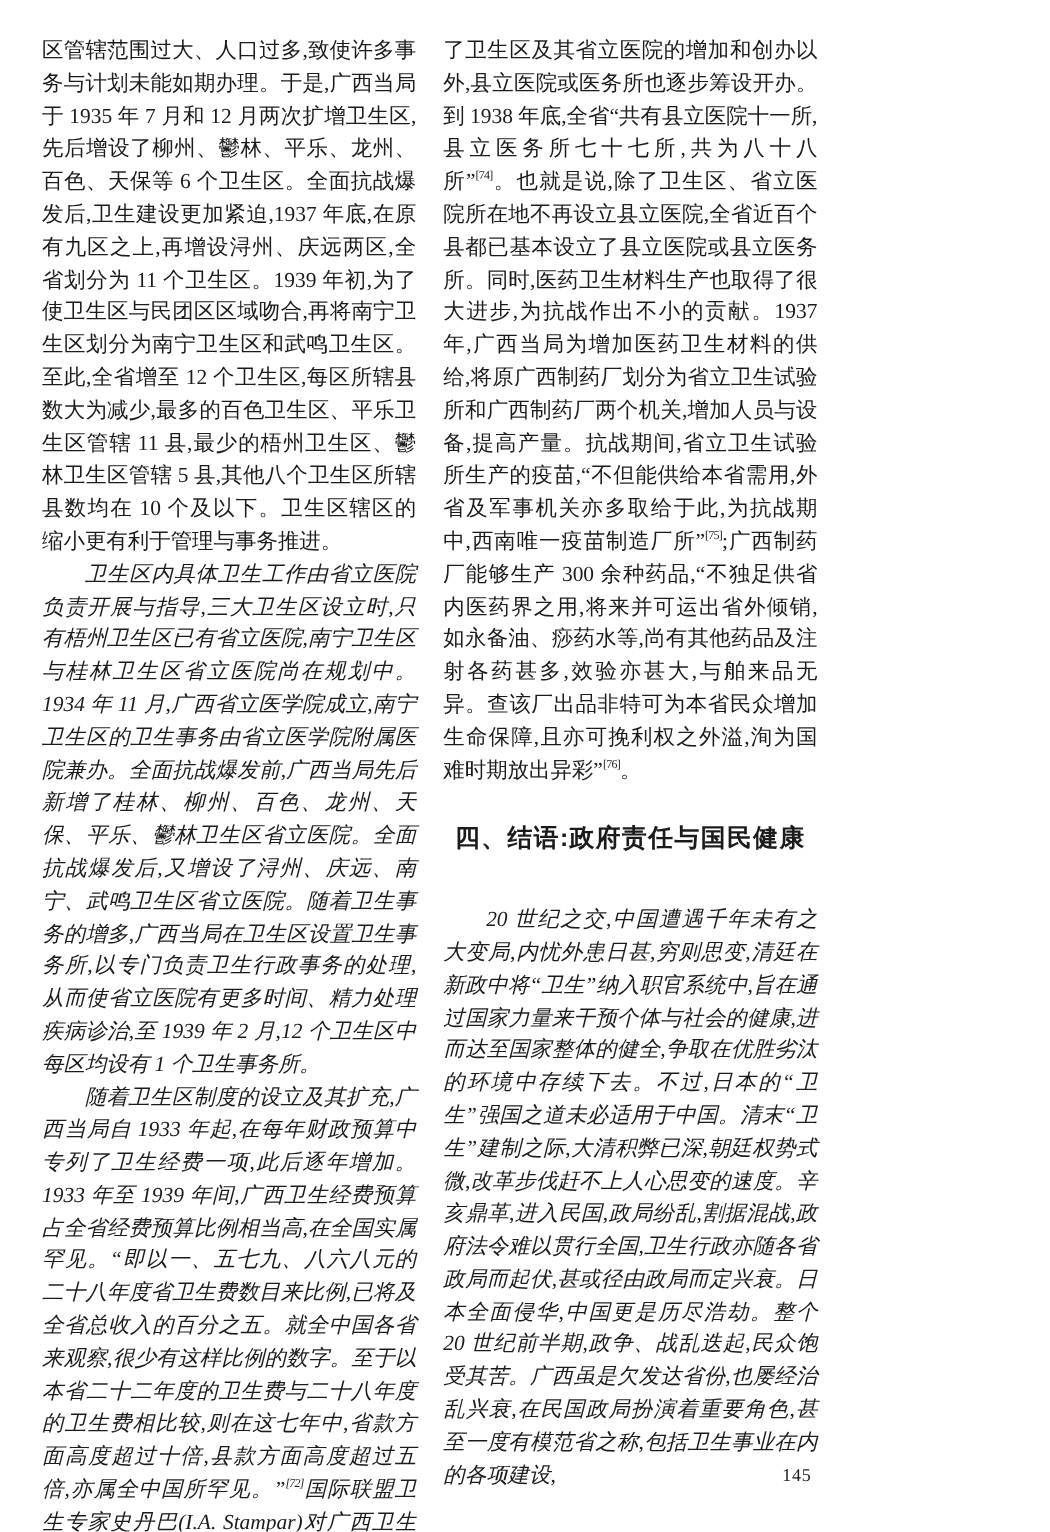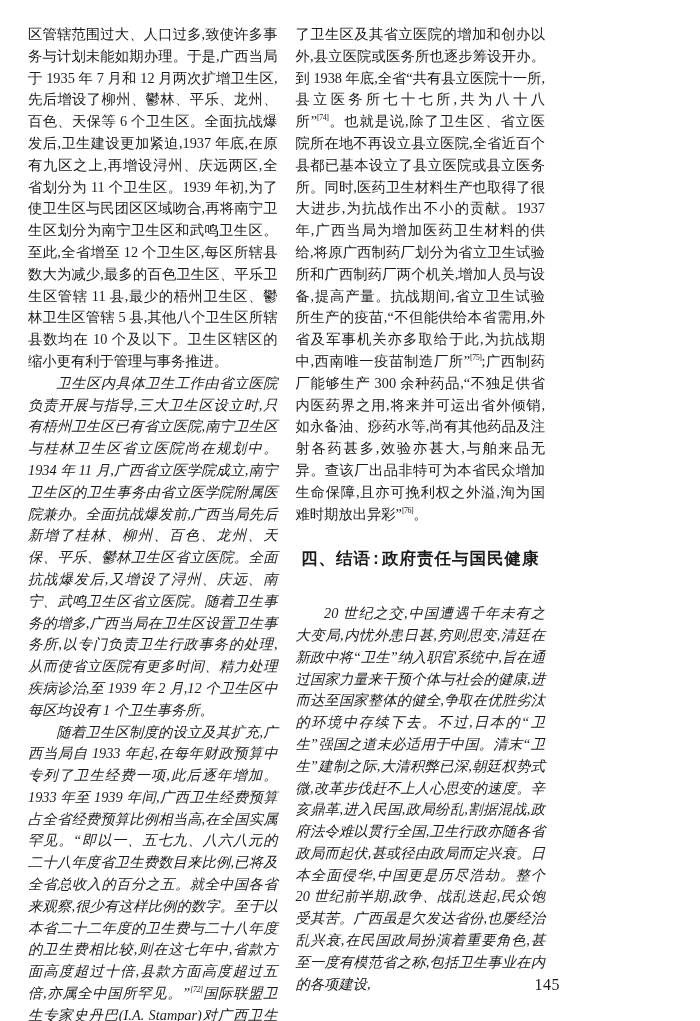--- a/index.html
+++ b/index.html
@@ -40,32 +40,32 @@
     text-indent: 2em;
     font-style: italic;
   }
   sup.fn {
     font-size: 8px;
     line-height: 0;
     vertical-align: super;
     letter-spacing: -0.5px;
   }
   .heading {
-    font-family: Liberation Mono, monospace;
+    font-family: Liberation Sans, sans-serif;
     font-weight: bold;
     font-size: 16.5px;
     text-align: center;
     letter-spacing: 1px;
     margin: 24px 0 32px 0;
   }
   .page-number {
     position: absolute;
-    right: 13px;
+    right: 32px;
     top: 976px;
-    font-size: 16px;
+    font-size: 12px;
     letter-spacing: 0.5px;
   }
 </style>
 </head>
 <body>
 
 <div class="page">
   <div class="columns">
     <div class="col" id="left-col">
         <p class="para">区管辖范围过大、人口过多,致使许多事务与计划未能如期办理。于是,广西当局于 1935 年 7 月和 12 月两次扩增卫生区,先后增设了柳州、鬱林、平乐、龙州、百色、天保等 6 个卫生区。全面抗战爆发后,卫生建设更加紧迫,1937 年底,在原有九区之上,再增设浔州、庆远两区,全省划分为 11 个卫生区。1939 年初,为了使卫生区与民团区区域吻合,再将南宁卫生区划分为南宁卫生区和武鸣卫生区。至此,全省增至 12 个卫生区,每区所辖县数大为减少,最多的百色卫生区、平乐卫生区管辖 11 县,最少的梧州卫生区、鬱林卫生区管辖 5 县,其他八个卫生区所辖县数均在 10 个及以下。卫生区辖区的缩小更有利于管理与事务推进。</p>

